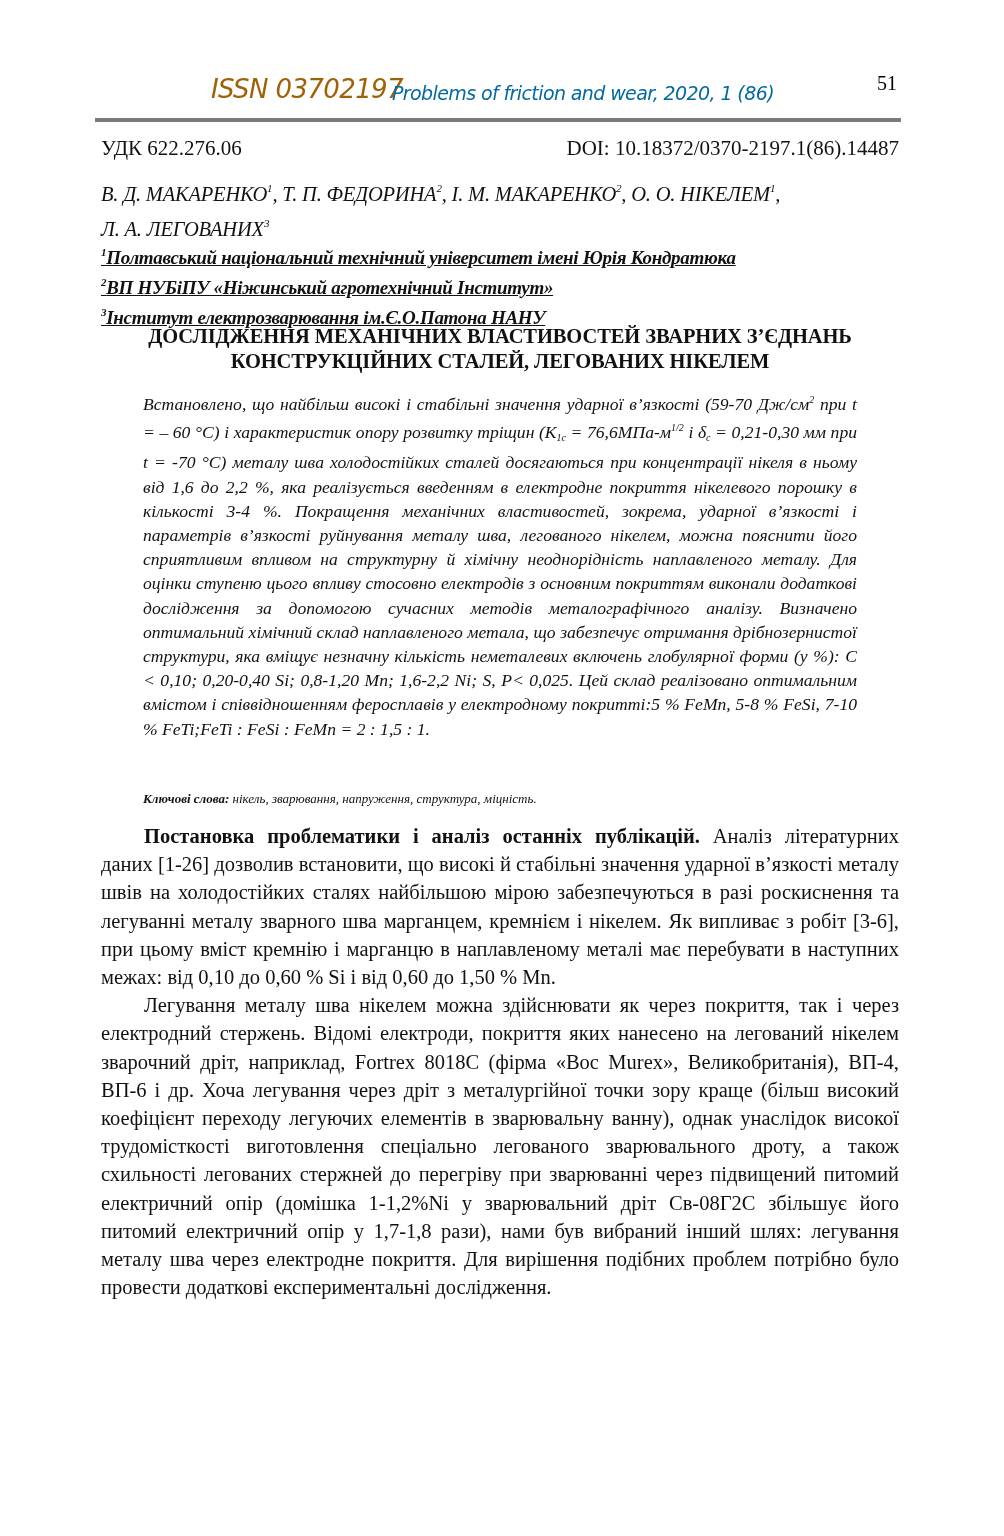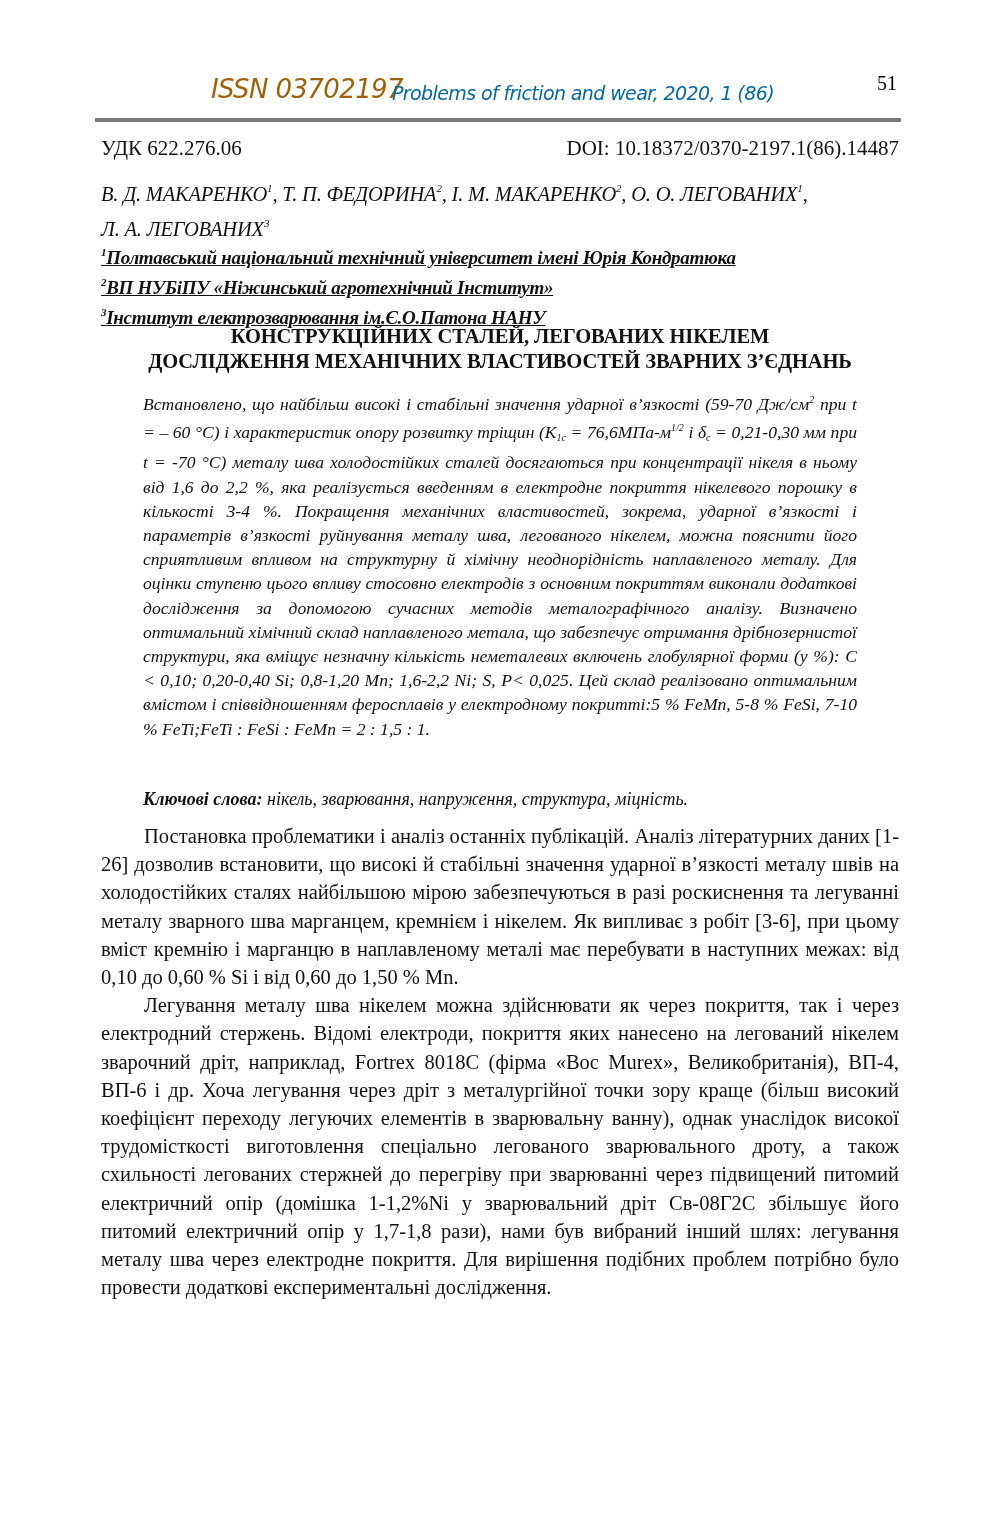--- a/index.html
+++ b/index.html
@@ -22,27 +22,27 @@
   .affils { position: absolute; top: 240px; left: 101px; width: 800px; font-family: "Liberation Serif", serif; font-style: italic; font-weight: bold; font-size: 19px; line-height: 24px; letter-spacing: -0.3px; text-decoration: underline; }
   .affils sup { font-size: 11px; vertical-align: 8px; font-weight: bold; }
 
   .title { position: absolute; top: 324px; left: 95px; width: 810px; text-align: center; font-family: "Liberation Serif", serif; font-weight: bold; font-size: 20.5px; line-height: 25px; letter-spacing: -0.1px; }
 
   .abstract { position: absolute; top: 388px; left: 143px; width: 714px; font-family: "Liberation Serif", serif; font-style: italic; font-size: 17.6px; line-height: 24.2px; text-align: justify; }
   .abstract p { margin: 0; }
   .abstract sup { font-size: 10px; vertical-align: 7px; }
   .abstract sub { font-size: 10px; vertical-align: -3px; }
 
-  .keywords { position: absolute; top: 787px; left: 143px; width: 714px; font-family: "Liberation Serif", serif; font-style: italic; font-size: 18px; line-height: 24px; }
+  .keywords { position: absolute; top: 787px; left: 143px; width: 714px; font-family: "Liberation Serif", serif; font-style: italic; font-size: 13px; line-height: 24px; }
   .keywords .kw-label { font-weight: bold; }
 
   .body-text { position: absolute; top: 822px; left: 101px; width: 798px; font-family: "Liberation Serif", serif; font-size: 20.5px; line-height: 28.2px; text-align: justify; }
   .body-text p { margin: 0; text-indent: 43px; }
   .body-text p.gap { margin-top: 10px; }
-  .body-text .lead { font-weight: normal; }
+  .body-text .lead { font-weight: bold; }
 </style>
 </head>
 <body>
 
 <div class="page">
 
   <div class="running-head">
     <span class="rh-issn">ISSN 03702197</span>
     <span class="rh-journal">Problems of friction and wear, 2020, 1 (86)</span>
     <span class="rh-page">51</span>
@@ -51,33 +51,33 @@
 
   <div class="udk-line">
     <span class="udk">УДК 622.276.06</span>
     <span class="doi">DOI: 10.18372/0370-2197.1(86).14487</span>
   </div>
 
   <div class="authors">
     <span>В. Д. МАКАРЕНКО</span><sup>1</sup>,
     <span>Т. П. ФЕДОРИНА</span><sup>2</sup>,
     <span>І. М. МАКАРЕНКО</span><sup>2</sup>,
-    <span>О. О. ЛЕГОВАНИХ</span><sup>1</sup>,<br>
+    <span>О. О. НІКЕЛЕМ</span><sup>1</sup>,<br>
     <span>Л. А. ЛЕГОВАНИХ</span><sup>3</sup>
   </div>
 
   <div class="affils">
     <div><sup>1</sup><span>Полтавський національний технічний університет імені Юрія Кондратюка</span></div>
     <div><sup>2</sup><span>ВП НУБіПУ «Ніжинський агротехнічний Інститут»</span></div>
     <div><sup>3</sup><span>Інститут електрозварювання ім.Є.О.Патона НАНУ</span></div>
   </div>
 
   <div class="title">
+    <div>ДОСЛІДЖЕННЯ МЕХАНІЧНИХ ВЛАСТИВОСТЕЙ ЗВАРНИХ З’ЄДНАНЬ</div>
     <div>КОНСТРУКЦІЙНИХ СТАЛЕЙ, ЛЕГОВАНИХ НІКЕЛЕМ</div>
-    <div>ДОСЛІДЖЕННЯ МЕХАНІЧНИХ ВЛАСТИВОСТЕЙ ЗВАРНИХ З’ЄДНАНЬ</div>
   </div>
 
   <div class="abstract">
     <p><span>Встановлено, що найбільш високі і стабільні значення ударної в’язкості (59-70 Дж/см</span><sup>2</sup><span> при t = – 60 °С) і характеристик опору розвитку тріщин (K</span><sub>1c</sub><span> = 76,6МПа-м</span><sup>1/2</sup><span> і δ</span><sub>c</sub><span> = 0,21-0,30 мм при t = -70 °С) металу шва холодостійких сталей досягаються при концентрації нікеля в ньому від 1,6 до 2,2 %, яка реалізується введенням в електродне покриття нікелевого порошку в кількості 3-4 %. Покращення механічних властивостей, зокрема, ударної в’язкості і параметрів в’язкості руйнування металу шва, легованого нікелем, можна пояснити його сприятливим впливом на структурну й хімічну неоднорідність наплавленого металу. Для оцінки ступеню цього впливу стосовно електродів з основним покриттям виконали додаткові дослідження за допомогою сучасних методів металографічного аналізу. Визначено оптимальний хімічний склад наплавленого метала, що забезпечує отримання дрібнозернистої структури, яка вміщує незначну кількість неметалевих включень глобулярної форми (у %): С &lt; 0,10; 0,20-0,40 Si; 0,8-1,20 Mn; 1,6-2,2 Ni; S, P&lt; 0,025. Цей склад реалізовано оптимальним вмістом і співвідношенням феросплавів у електродному покритті:5 % FeMn, 5-8 % FeSi, 7-10 % FeTi;FeTi : FeSi : FeMn = 2 : 1,5 : 1.</span></p>
   </div>
 
   <div class="keywords">
     <span class="kw-label">Ключові слова:</span><span> нікель, зварювання, напруження, структура, міцність.</span>
   </div>
 

